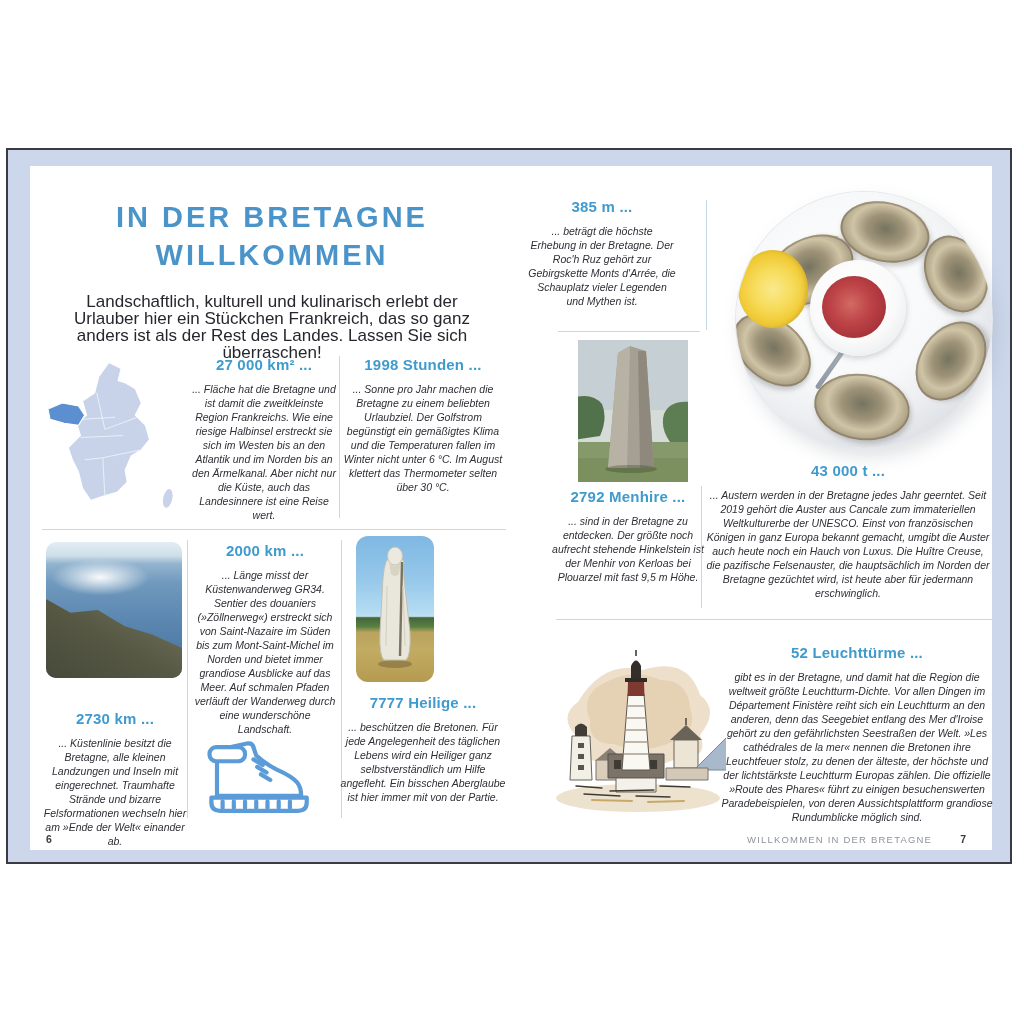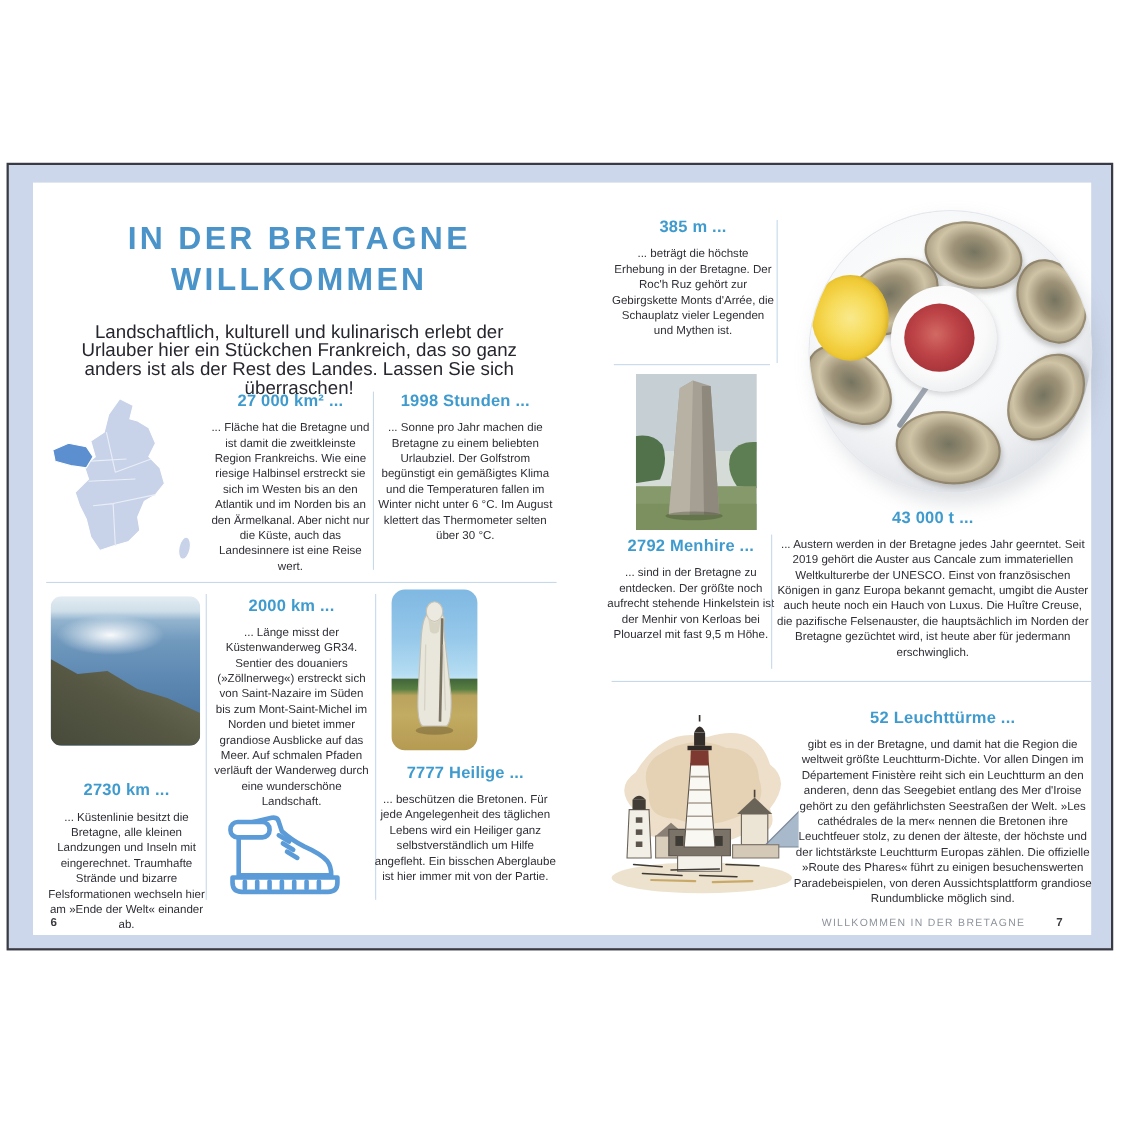--- a/index.html
+++ b/index.html
@@ -17,30 +17,30 @@
   .pages{position:absolute;left:30px;top:166px;width:962px;height:684px;background:#ffffff;}
 
   
   .title{position:absolute;left:50px;top:198px;width:444px;text-align:center;
     color:var(--title,#4b94c9);font-weight:bold;font-size:29px;line-height:38px;letter-spacing:3px;}
   .intro{position:absolute;left:58px;top:276px;width:428px;text-align:center;
     font-size:17px;line-height:17px;color:#26262e;font-weight:bold;
     -webkit-text-stroke:0;font-weight:normal;}
   .fact{position:absolute;text-align:center;}
   .fh{font-size:15px;font-weight:bold;color:var(--accent,#3f9bce);margin-bottom:9px;letter-spacing:.2px;}
-  .fb{font-size:10.5px;line-height:14px;color:#2e2e36;}
+  .fb{font-size:10.5px;line-height:14px;color:#2e2e36;font-style:italic;}
 
   
   .f-area{left:190px;top:356px;width:148px;}
   .f-sun{left:340px;top:356px;width:166px;}
   .f-trail{left:192px;top:542px;width:146px;}
   .f-coast{left:42px;top:690px;width:146px;margin-top:20px;}
   .f-saints{left:340px;top:694px;width:166px;}
   
-  .f-elev{left:556px;top:198px;width:148px;}
+  .f-elev{left:528px;top:198px;width:148px;}
   .f-menhir{left:552px;top:488px;width:152px;}
   .f-oyster{left:704px;top:462px;width:288px;}
   .f-light{left:718px;top:644px;width:278px;}
 
   
   .vr{position:absolute;width:1px;background:#c5d9eb;}
   .vr1{left:339px;top:356px;height:162px;}
   .vr2{left:187px;top:540px;height:278px;}
   .vr3{left:341px;top:540px;height:278px;}
   .vr4{left:701px;top:486px;height:122px;}

